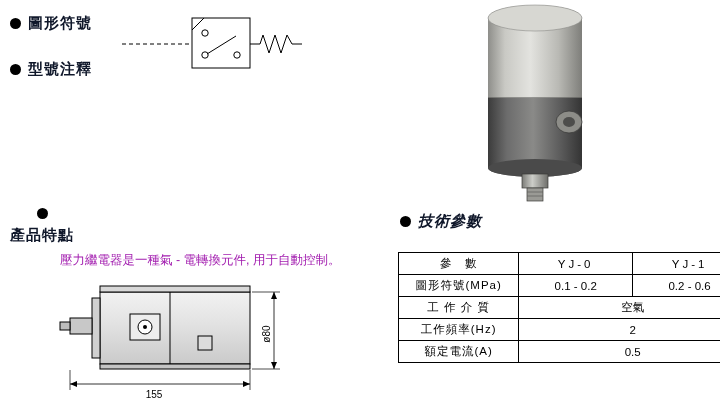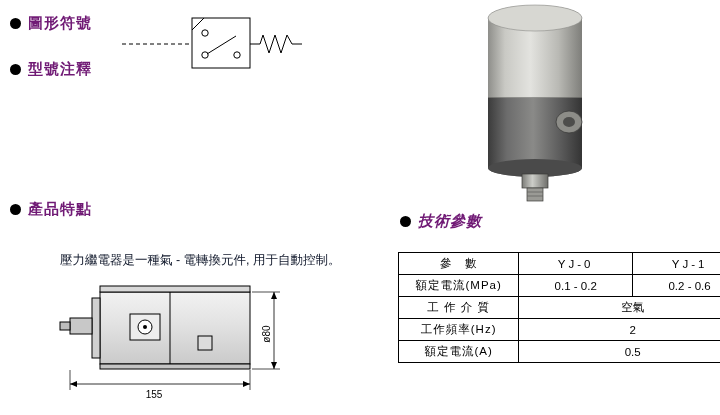--- a/index.html
+++ b/index.html
@@ -9,33 +9,33 @@
     font-family:"Liberation Sans","DejaVu Sans",sans-serif;
     color:#111;
     position:relative;
     overflow:hidden;
   }
   .page{position:absolute;left:0;top:0;width:720px;height:415px;}
 
   
   .sect-head{position:absolute;display:flex;align-items:center;gap:7px;}
   .bullet{width:11px;height:11px;border-radius:50%;background:#000;flex:0 0 auto;}
-  .sect-title{font-size:15px;font-weight:bold;letter-spacing:1px;color:#701a75;white-space:nowrap;}
+  .sect-title{font-size:15px;font-weight:bold;letter-spacing:1px;color:#0f172a;white-space:nowrap;}
 
   
   #symbol-diagram{position:absolute;left:120px;top:8px;width:230px;height:62px;}
 
   
   #model-code{position:absolute;left:90px;top:96px;width:290px;height:110px;}
   .mc-text{position:absolute;font-size:12px;color:#000;white-space:nowrap;}
 
   
   #features-desc{
     position:absolute;left:60px;top:252px;width:320px;
-    font-size:12.5px;color:#0f172a;white-space:nowrap;
+    font-size:12.5px;color:#a21caf;white-space:nowrap;
   }
   #product-drawing{position:absolute;left:52px;top:278px;width:300px;height:125px;}
 
   
   #spec-table{
     position:absolute;left:398px;top:252px;width:349px;
     border-collapse:collapse;
     font-size:11.5px;
   }
   #spec-table td{
@@ -79,21 +79,21 @@
 
     <polyline points="130,36 140,36 143,27 149,45 155,27 161,45 167,27 172,36 182,36" fill="none" stroke="#000" stroke-width="1"></polyline>
   </svg>
 
   <div class="sect-head" style="left:10px;top:60px;">
     <span class="bullet"></span>
     <span class="sect-title">型號注釋</span>
   </div>
 
 
-  <div class="sect-head" style="left:10px;top:200px;">
+  <div class="sect-head" style="left:10px;top:208px;flex-direction:column;">
     <span class="bullet"></span>
     <span class="sect-title">產品特點</span>
   </div>
 
   <div id="features-desc">壓力繼電器是一種氣 - 電轉換元件, 用于自動控制。</div>
 
   <svg id="product-drawing" viewBox="0 0 300 125">
     <defs>
       <linearGradient id="bodyShade" x1="0" y1="0" x2="0" y2="1">
         <stop offset="0%" stop-color="#f2f2f2"></stop>
@@ -142,21 +142,21 @@
   </div>
 
   <table id="spec-table">
     <tbody>
       <tr>
         <td class="head lbl">參　數</td>
         <td class="head val">YJ-0</td>
         <td class="head val">YJ-1</td>
       </tr>
       <tr>
-        <td class="lbl">額定電流(MPa)</td>
+        <td class="lbl">圖形符號(MPa)</td>
         <td class="val">0.1 - 0.2</td>
         <td class="val">0.2 - 0.6</td>
       </tr>
       <tr>
         <td class="lbl">工 作 介 質</td>
         <td class="val" colspan="2">空氣</td>
       </tr>
       <tr>
         <td class="lbl">工作頻率(Hz)</td>
         <td class="val" colspan="2">2</td>

